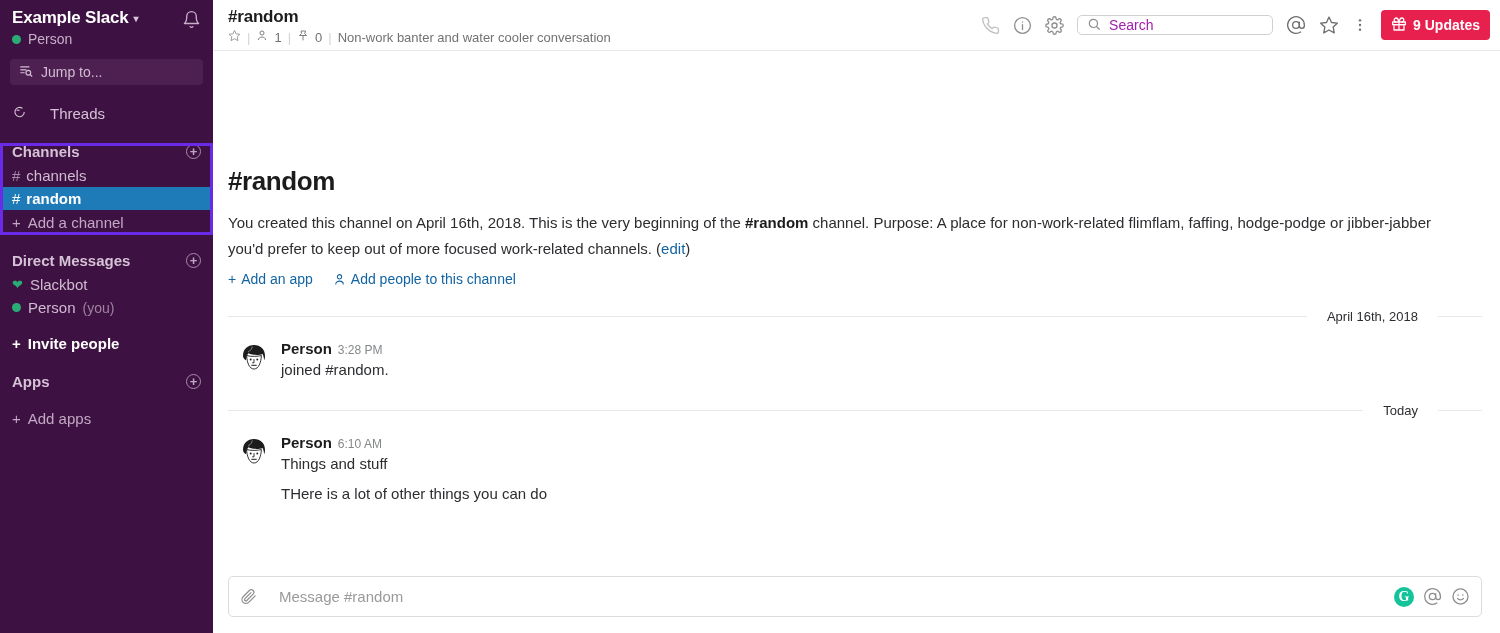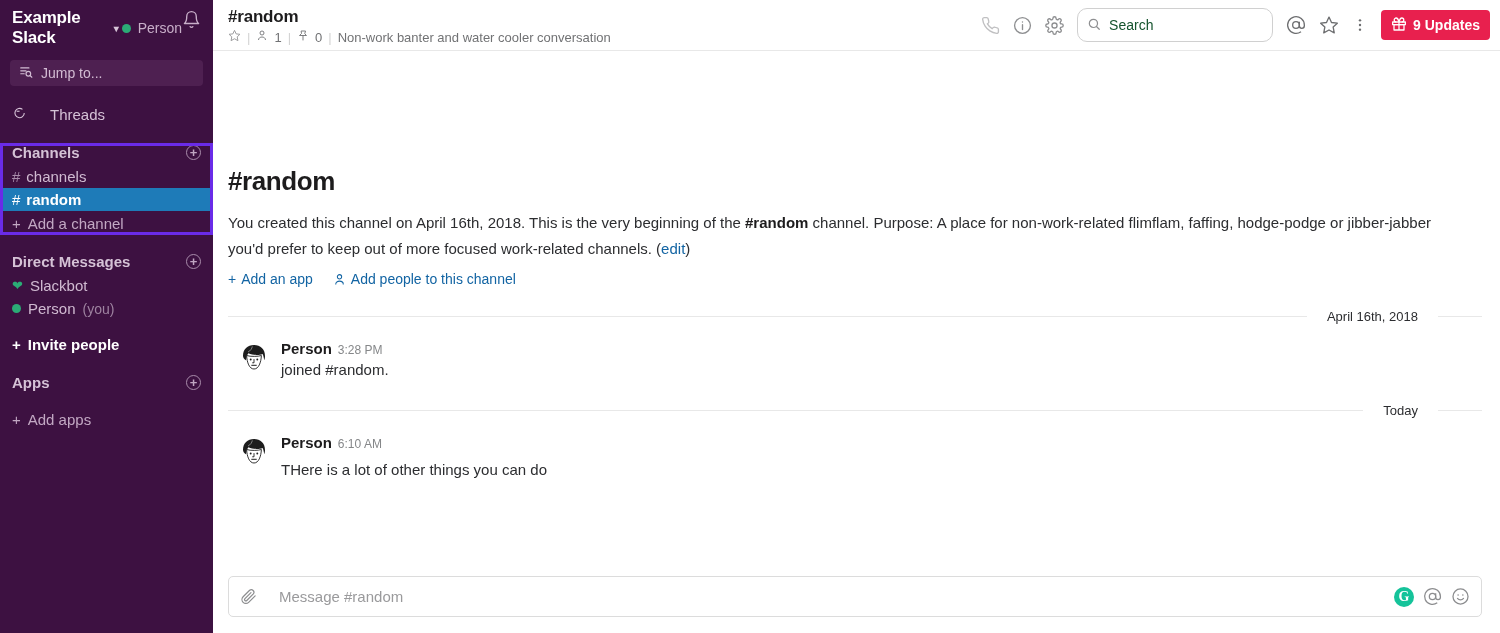--- a/index.html
+++ b/index.html
@@ -17,21 +17,21 @@
     background: #3D1141;
     color: #C8AFC9;
     flex: 0 0 213px;
     position: relative;
     font-size: 15px;
   }
   .team-header {
     padding: 8px 12px 6px 12px;
     display: flex; align-items: flex-start; justify-content: space-between;
   }
-  .team-left { display: flex; flex-direction: row; gap: 3px; }
+  .team-left { display: flex; flex-direction: column; gap: 3px; }
   .team-name {
     color: #ffffff; font-weight: bold; font-size: 17px;
     letter-spacing: -0.2px; display: flex; align-items: center; gap: 5px;
   }
   .caret { font-size: 10px; color: #d7c4d8; }
   .team-user { display: flex; align-items: center; gap: 7px; font-size: 14px; color: #C8AFC9; }
   .presence-dot { width: 9px; height: 9px; border-radius: 50%; background: #38978D; }
   .presence-dot.green { background: #2BAC76; }
   .bell { color: #C8AFC9; margin-top: 2px; }
 
@@ -94,24 +94,24 @@
     padding: 0 10px 0 15px;
   }
   .ch-left { display: flex; flex-direction: column; gap: 2px; padding-top: 2px; }
   .ch-title { font-size: 17px; font-weight: bold; color: #1d1c1d; letter-spacing: -0.2px; }
   .ch-meta { display: flex; align-items: center; gap: 6px; font-size: 13px; color: #717274; }
   .ch-meta .sep { color: #d3d3d3; }
   .ch-meta .desc { color: #717274; }
   .ch-right { display: flex; align-items: center; gap: 13px; }
   .hicon { color: #9a9a9c; display: flex; align-items: center; }
   .searchbox {
-    width: 196px; height: 34px;
-    border: 1px solid #d0d0d0; border-radius: 10px;
+    width: 196px; height: 20px;
+    border: 1px solid #d0d0d0; border-radius: 5px;
     display: flex; align-items: center; gap: 8px; padding: 0 9px;
-    color: #14532d; font-size: 14px;
+    color: #a21caf; font-size: 14px;
   }
   .updates-btn {
     background: #E8204E; color: #fff; font-weight: bold; font-size: 14px;
     border-radius: 4px; height: 30px; padding: 0 10px;
     display: flex; align-items: center; gap: 6px; border: none;
     font-family: "Liberation Sans", sans-serif; cursor: pointer;
   }
 
   .msgs { flex: 1; overflow: hidden; padding: 0 18px 0 15px; position: relative; }
   .intro { padding-top: 115px; }
@@ -430,20 +430,21 @@
             <path d="M18 19.5v3.3h-1.4" fill="none" stroke="#1d1d1d" stroke-width="0.9" stroke-linecap="round"></path>
             <line x1="15.3" y1="25.3" x2="20.7" y2="25.3" stroke="#1d1d1d" stroke-width="1"></line>
             <path d="M12 12c2.5-1.2 4-3.5 4.3-5.6" fill="none" stroke="#ffffff" stroke-width="0.8" opacity="0.55"></path>
           </svg>
         </div>
         <div class="mbody">
           <div class="mhead">
             <span class="mname">Person</span>
             <span class="mtime">6:10 AM</span>
           </div>
+          <div class="mtext">Things and stuff</div>
           <div class="mtext gap">THere is a lot of other things you can do</div>
         </div>
       </div>
 
     </div>
 
     <div class="composer-wrap">
       <div class="composer">
         <span class="cicon">
           <svg width="17" height="17" viewBox="0 0 24 24" fill="none" stroke="#8c8d8f" stroke-width="1.7" stroke-linecap="round">

